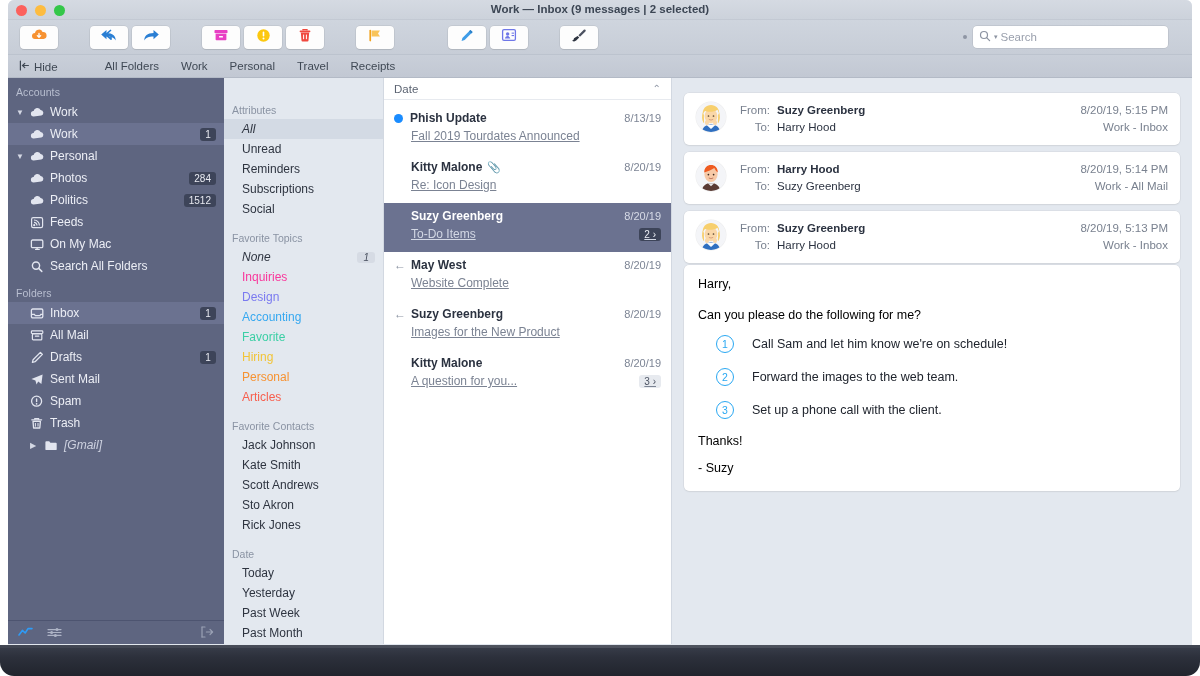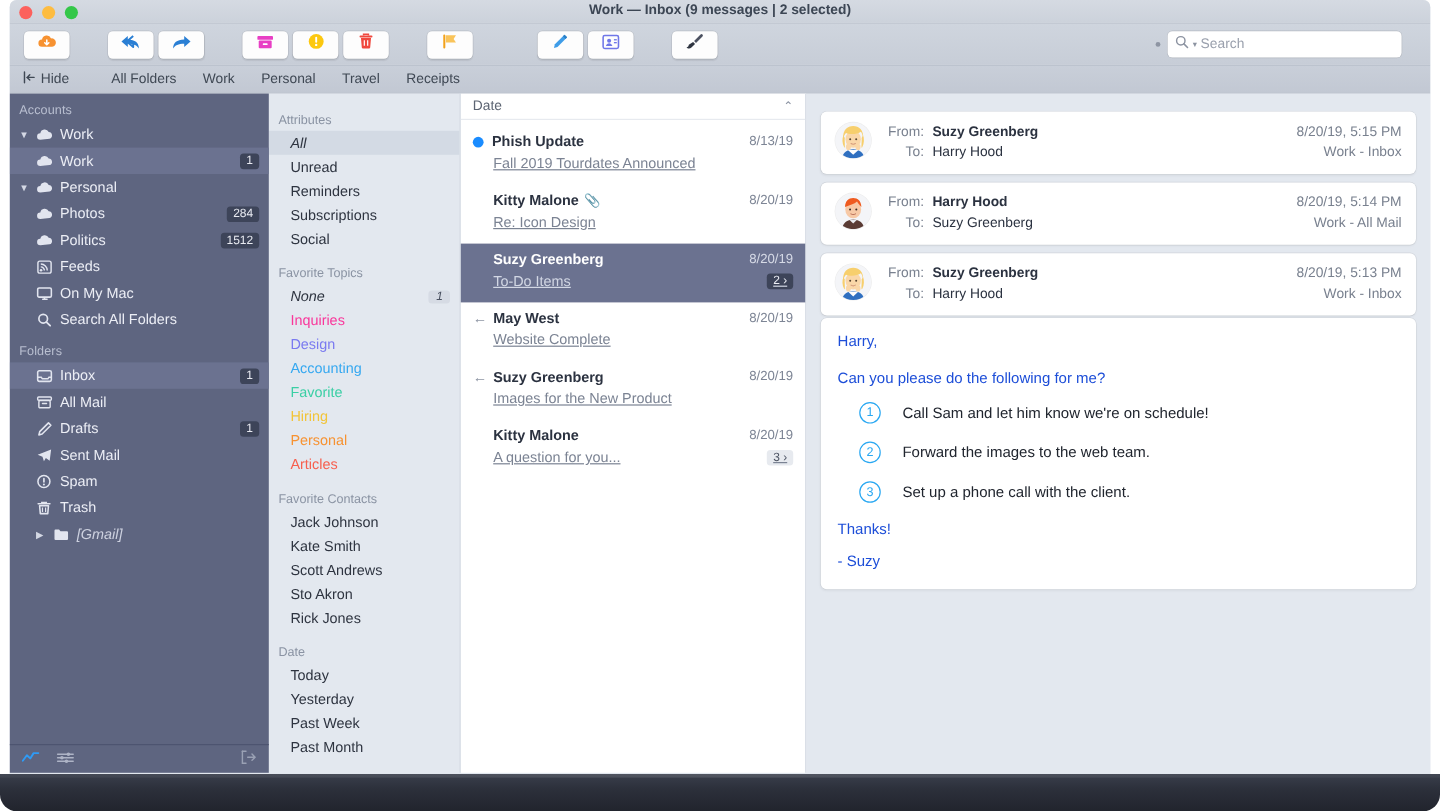--- a/index.html
+++ b/index.html
@@ -80,21 +80,21 @@
   .search-ph { font-size: 11.5px; color:#9aa0ad; }
 
   
   .favbar {
     height: 23px; width:100%;
     background: linear-gradient(180deg,#c9cfd9 0%, #c2c8d3 100%);
     border-bottom: 1px solid #b3bac6;
     display:flex; align-items:center; padding-left: 10px; gap: 0;
     font-size: 11.5px; color:#3f4854;
   }
-  .hide-btn { display:flex; align-items:center; gap:4px; margin-right: 24px; }
+  .hide-btn { display:flex; align-items:flex-end; gap:4px; margin-right: 36px; }
   .fav-item { padding: 0 11px; cursor:default; }
 
   
   .body-split { display:flex; height: 566px; width: 100%; }
 
   
   .col-accounts {
     width: 216px; background: #5e6580; color:#e9ebf2;
     display:flex; flex-direction:column; position:relative;
   }
@@ -118,21 +118,21 @@
   .indent1 { padding-left: 22px; }
   .acc-foot {
     height: 24px; border-top: 1px solid #4d5470; display:flex; align-items:center;
     padding: 0 10px; gap: 14px;
   }
   .acc-foot .right { margin-left:auto; }
 
   
   .col-attrs {
     width: 160px; background:#e3e8ef; border-right: 1px solid #d2d8e1;
-    padding-top: 12px; overflow:hidden;
+    padding-top: 22px; overflow:hidden;
   }
   .a-head { font-size: 10.5px; color:#8a93a3; padding: 4px 0 3px 8px; }
   .a-row {
     height: 20px; display:flex; align-items:center; padding: 0 8px 0 18px;
     font-size: 12px; color:#2e3440;
   }
   .a-row.sel { background:#d3dae4; }
   .a-row .abadge {
     margin-left:auto; background:#d6dbe4; color:#4a5160; font-size:10px;
     border-radius:3px; padding: 0px 6px;
@@ -190,21 +190,21 @@
   .hf .v { color:#2b3240; }
   .hf .v.b { font-weight: 700; }
   .hdr-right { margin-left:auto; text-align:right; font-size: 11.5px; line-height:17px; color:#79818f; }
 
   .bodycard {
     background:#fff; border-radius: 5px; margin-top: 2px;
     box-shadow: 0 0 0 0.5px rgba(0,0,0,0.07), 0 1px 2px rgba(0,0,0,0.05);
     padding: 0 14px 16px 14px;
   }
   .bodycard .inner { padding-top: 12px; }
-  .btext { font-size: 12.5px; color:#1d4ed8; margin: 0 0 17px 0; }
+  .btext { font-size: 12.5px; color:#000000; margin: 0 0 17px 0; }
   .blist { margin: 0 0 14px 0; }
   .bli { display:flex; align-items:center; margin-bottom: 15px; }
   .num {
     width: 18px; height: 18px; border-radius: 50%;
     border: 1.5px solid #2aa8f2; color:#2aa8f2; font-size: 10.5px;
     display:flex; align-items:center; justify-content:center; margin-left: 18px; margin-right: 18px; flex:none;
   }
   .bli .txt { font-size: 12.5px; color:#20252e; }
   .tight { margin-bottom: 13px; }
 </style>

